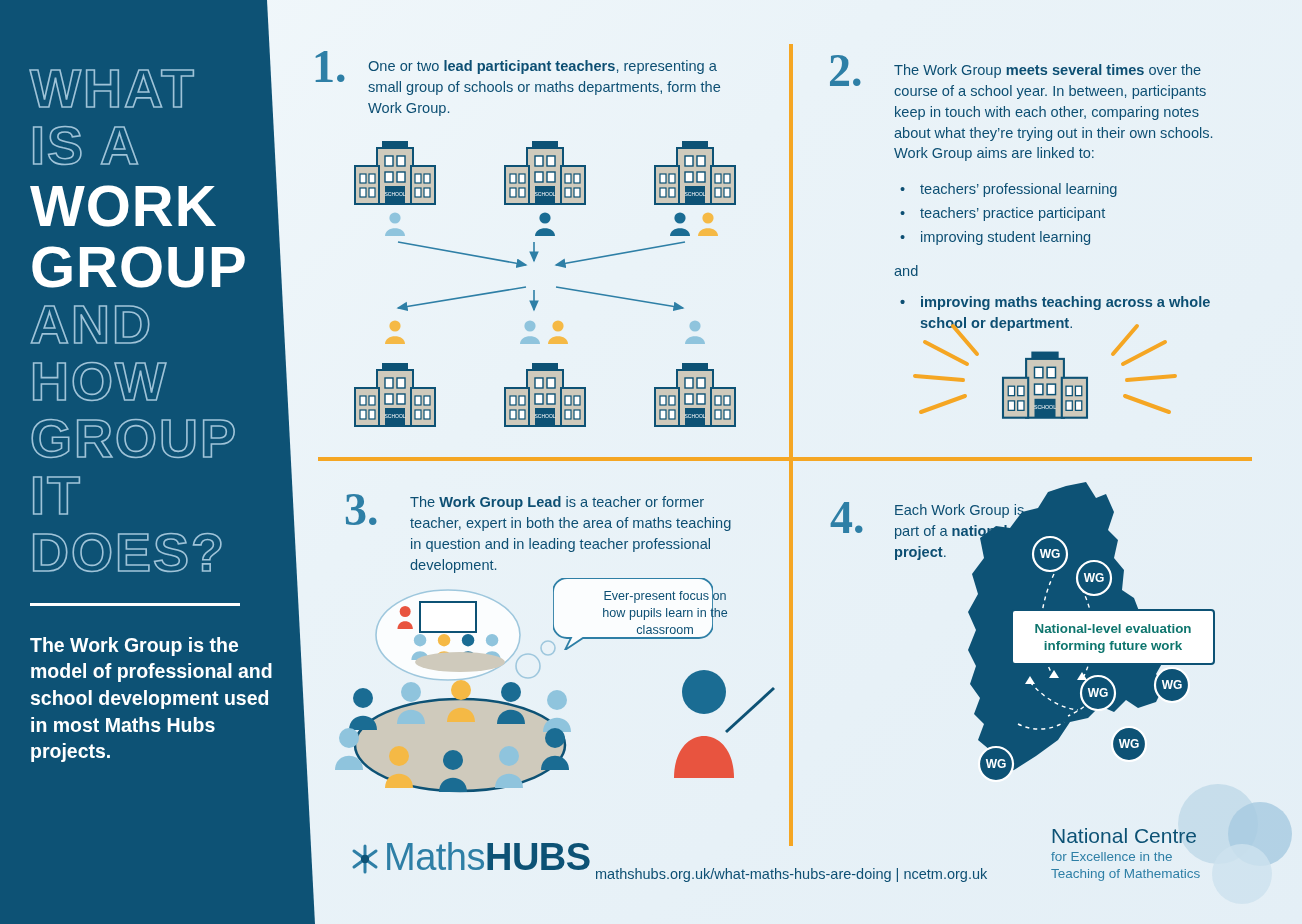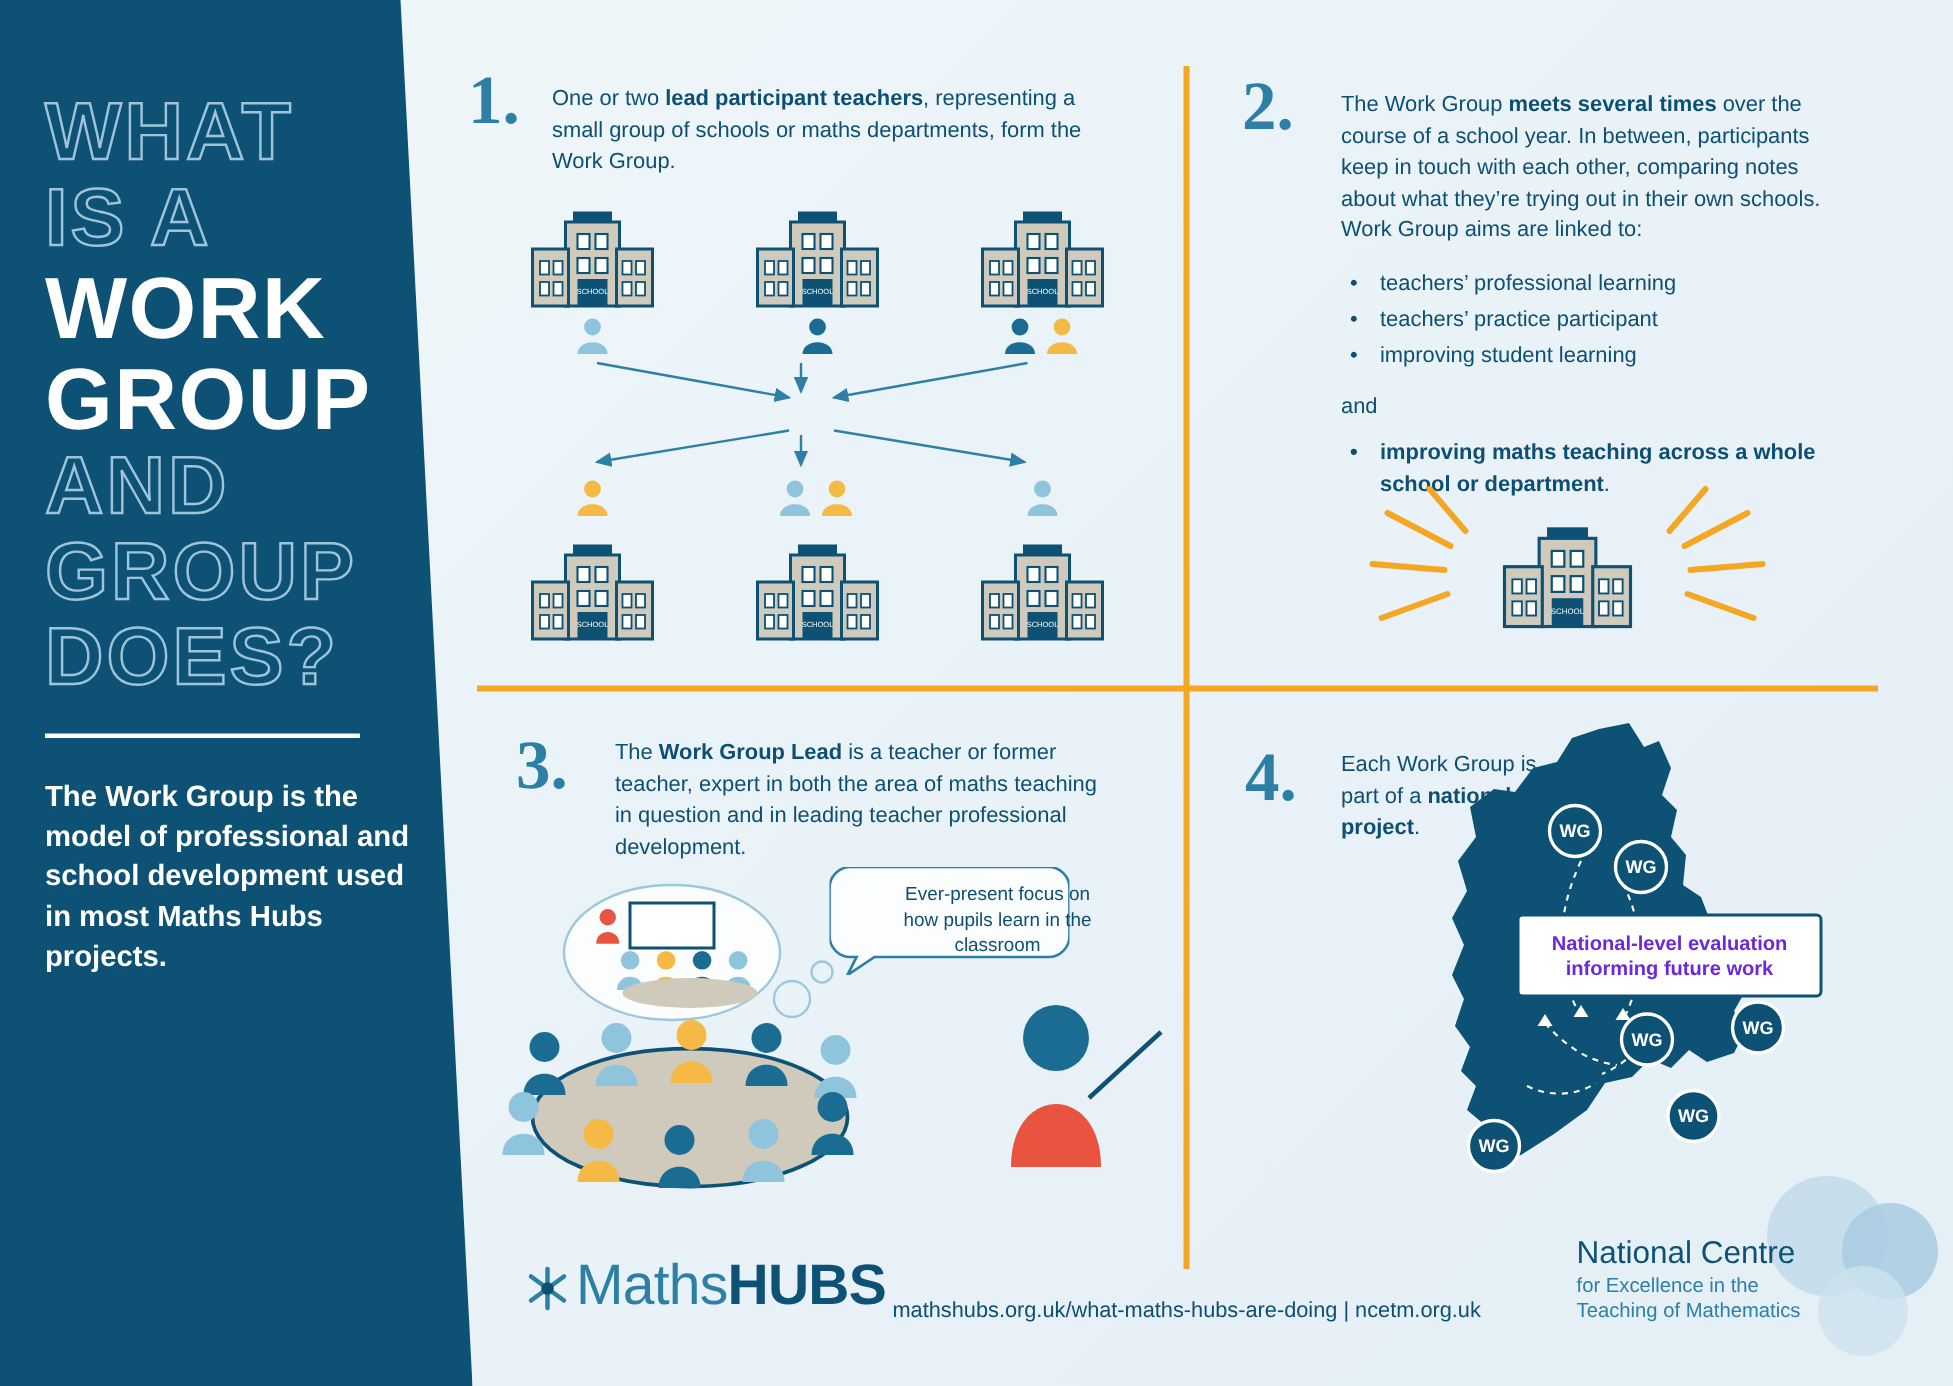--- a/index.html
+++ b/index.html
@@ -183,21 +183,23 @@
 
 <div id="page">
 
   <div id="left-panel"></div>
   <div id="left-inner" style="z-index:6;">
     <div class="hero-outline">WHAT</div>
     <div class="hero-outline">IS A</div>
     <div class="hero-solid">WORK</div>
     <div class="hero-solid">GROUP</div>
     <div class="hero-outline">AND</div>
+    <div class="hero-outline">HOW</div>
     <div class="hero-outline">GROUP</div>
+    <div class="hero-outline">IT</div>
     <div class="hero-outline">DOES?</div>
     <div id="hero-rule"></div>
     <div id="left-blurb">The Work Group is the model of professional and school development used in most Maths Hubs projects.</div>
   </div>
 
   <div class="divider-h"></div>
   <div class="divider-v"></div>
 
   <div class="num" style="left:312px; top:40px;"><span>1.</span></div>
   <div class="quad body-text" style="left:368px; top:56px; width:368px;">
@@ -450,21 +452,21 @@
         <text x="132" y="80">WG</text>
         <text x="176" y="104">WG</text>
         <text x="180" y="219">WG</text>
         <text x="254" y="211">WG</text>
         <text x="211" y="270">WG</text>
         <text x="78" y="290">WG</text>
       </g>
     </svg>
   </div>
 
-  <div class="quad" style="left:1011px; top:609px; width:180px; background:#ffffff; border:2px solid #0d5275; border-radius:4px; padding:9px 10px; text-align:center; color:#6d28d9; font-size:13.4px; font-weight:bold; line-height:1.28;">National-level evaluation informing future work</div>
+  <div class="quad" style="left:1011px; top:609px; width:180px; background:#ffffff; border:2px solid #0d5275; border-radius:4px; padding:9px 10px; text-align:center; color:#0f766e; font-size:13.4px; font-weight:bold; line-height:1.28;">National-level evaluation informing future work</div>
 
   <div id="mathshubs-logo">
     <svg width="34" height="34" viewBox="0 0 34 34" style="position:absolute; left:0; top:4px;">
       <g stroke="#2e7fa6" stroke-width="3" stroke-linecap="round">
         <line x1="17" y1="4" x2="17" y2="30"></line>
         <line x1="6" y1="9" x2="28" y2="25"></line>
         <line x1="28" y1="9" x2="6" y2="25"></line>
       </g>
       <circle cx="17" cy="17" r="4.2" fill="#0d5275"></circle>
     </svg>

